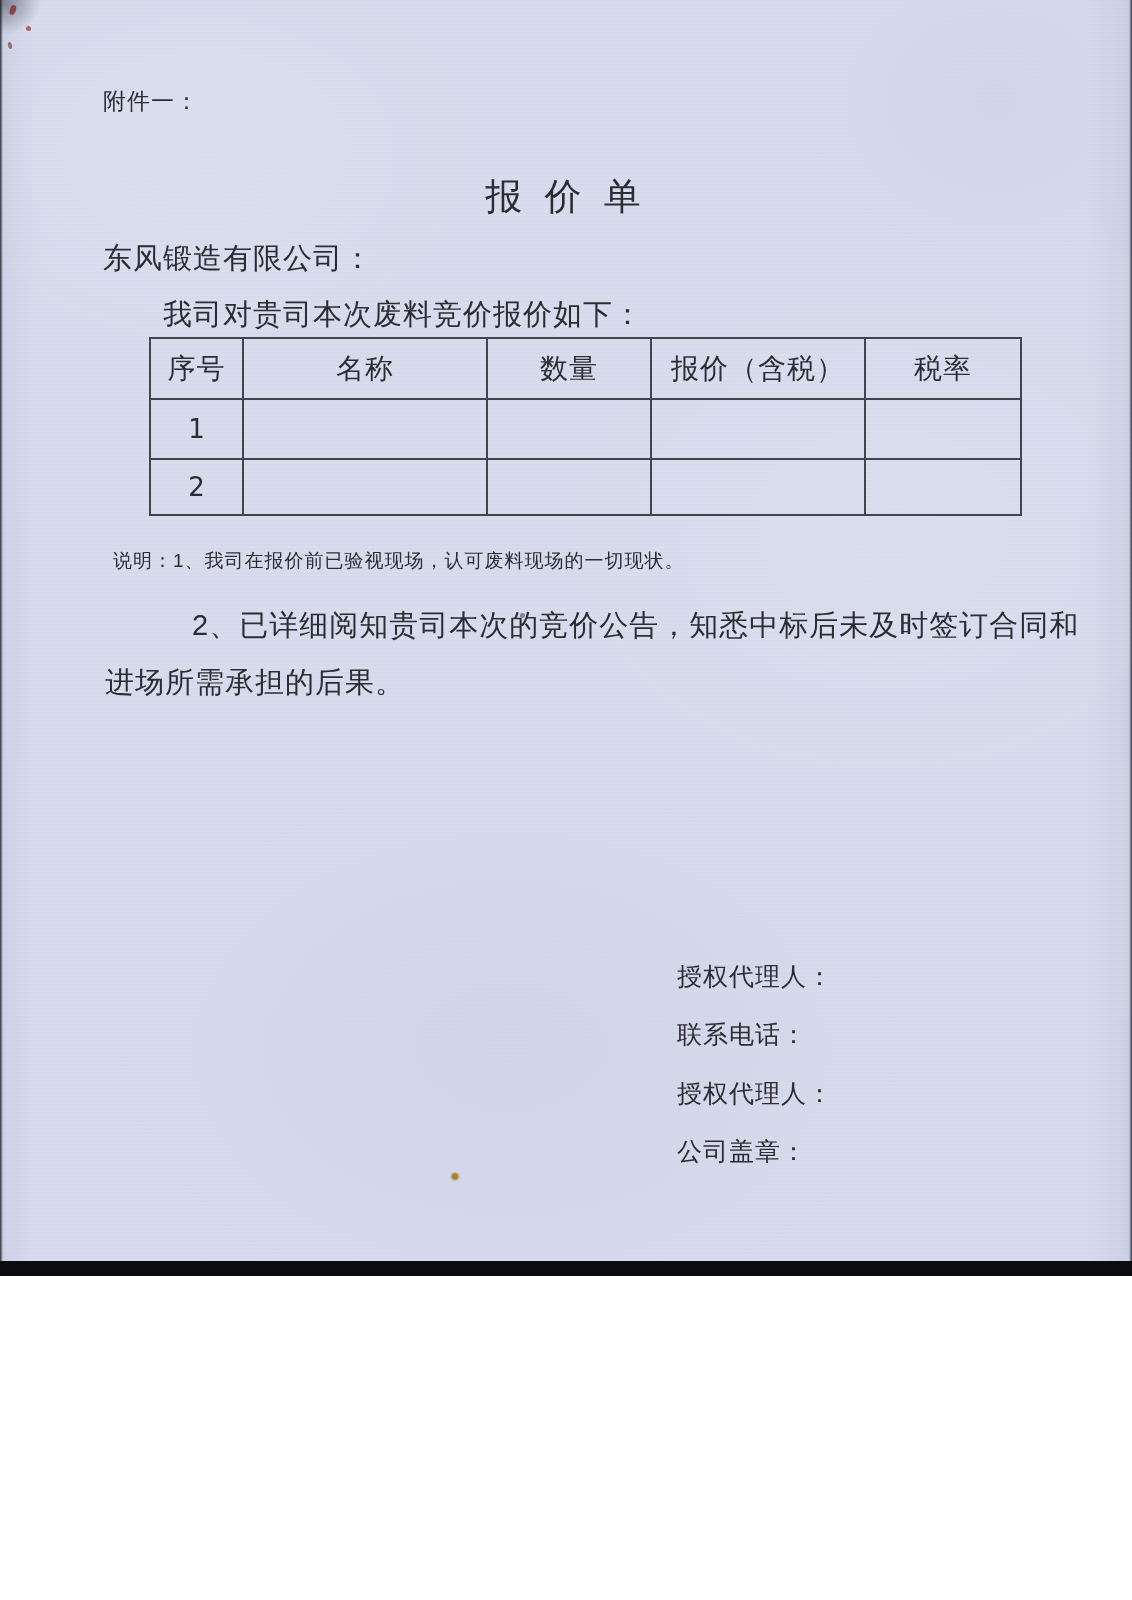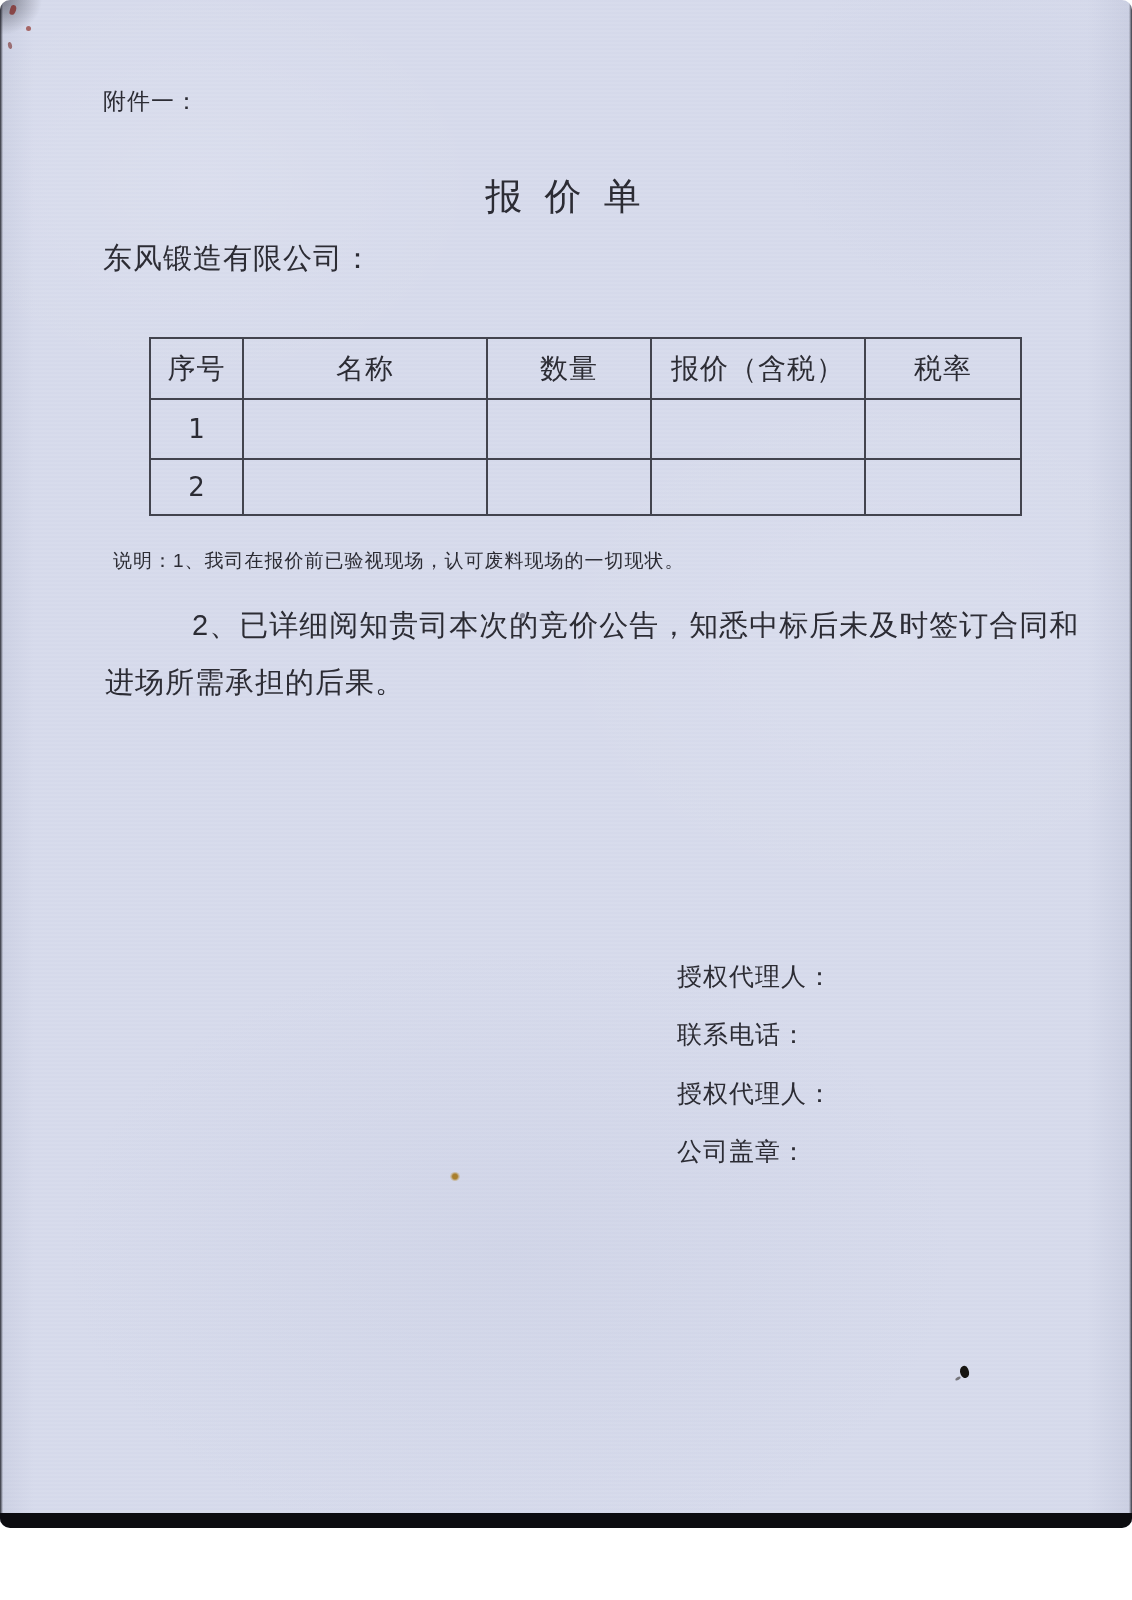--- a/index.html
+++ b/index.html
@@ -1,32 +1,31 @@
 <!DOCTYPE html>
 <html style="--paper: #d7dbec; --ink: #2c2c34; --line: #43444e; --scan_edge: #0c0c10;"><head>
 <meta charset="utf-8">
 <style>
   html, body { margin: 0; padding: 0; }
   body { font-family: "Liberation Sans", sans-serif; }
 
   .page {
     position: relative;
     width: 1132px;
-    height: 1528px;
+    height: 1276px;
     overflow: hidden;
     color: var(--ink, #2c2c34);
     background-color: var(--paper, #d7dbec);
     background-image:
       linear-gradient(to right, rgba(140,146,175,.14), rgba(140,146,175,0) 3%, rgba(140,146,175,0) 96%, rgba(140,146,175,.16)),
       radial-gradient(ellipse 420px 300px at 18% 12%, rgba(255,255,255,.10), rgba(255,255,255,0) 70%),
       radial-gradient(ellipse 520px 400px at 78% 42%, rgba(255,255,255,.08), rgba(255,255,255,0) 70%),
       radial-gradient(ellipse 640px 440px at 45% 82%, rgba(158,166,198,.10), rgba(158,166,198,0) 70%),
       radial-gradient(ellipse 320px 260px at 88% 8%, rgba(158,166,198,.09), rgba(158,166,198,0) 70%),
       repeating-linear-gradient(0deg, rgba(255,255,255,.015) 0 2px, rgba(120,128,160,.02) 2px 4px);
-    border-radius: 10px;
   }
 
   .abs { position: absolute; line-height: 1.15; letter-spacing: 1px; }
 
   .attachment-label { left: 103px; top: 88px;  font-size: 23px; }
   .doc-title {
     left: 0; top: 176px; width: 100%;
     text-align: center; font-size: 37px; font-weight: 400;
     letter-spacing: 6px;
   }
@@ -95,20 +94,21 @@
 <body>
 
 <div class="page">
 
   <div class="abs attachment-label">附件一：</div>
 
   <div class="abs doc-title">报 价 单</div>
 
   <div class="abs recipient">东风锻造有限公司：</div>
 
+  <div class="abs intro">我司对贵司本次废料竞价报价如下：</div>
 
   <table class="quote">
     <colgroup>
       <col style="width:93px">
         <col style="width:244px">
         <col style="width:164px">
         <col style="width:214px">
         <col style="width:156px">
     </colgroup>
     <tbody>

